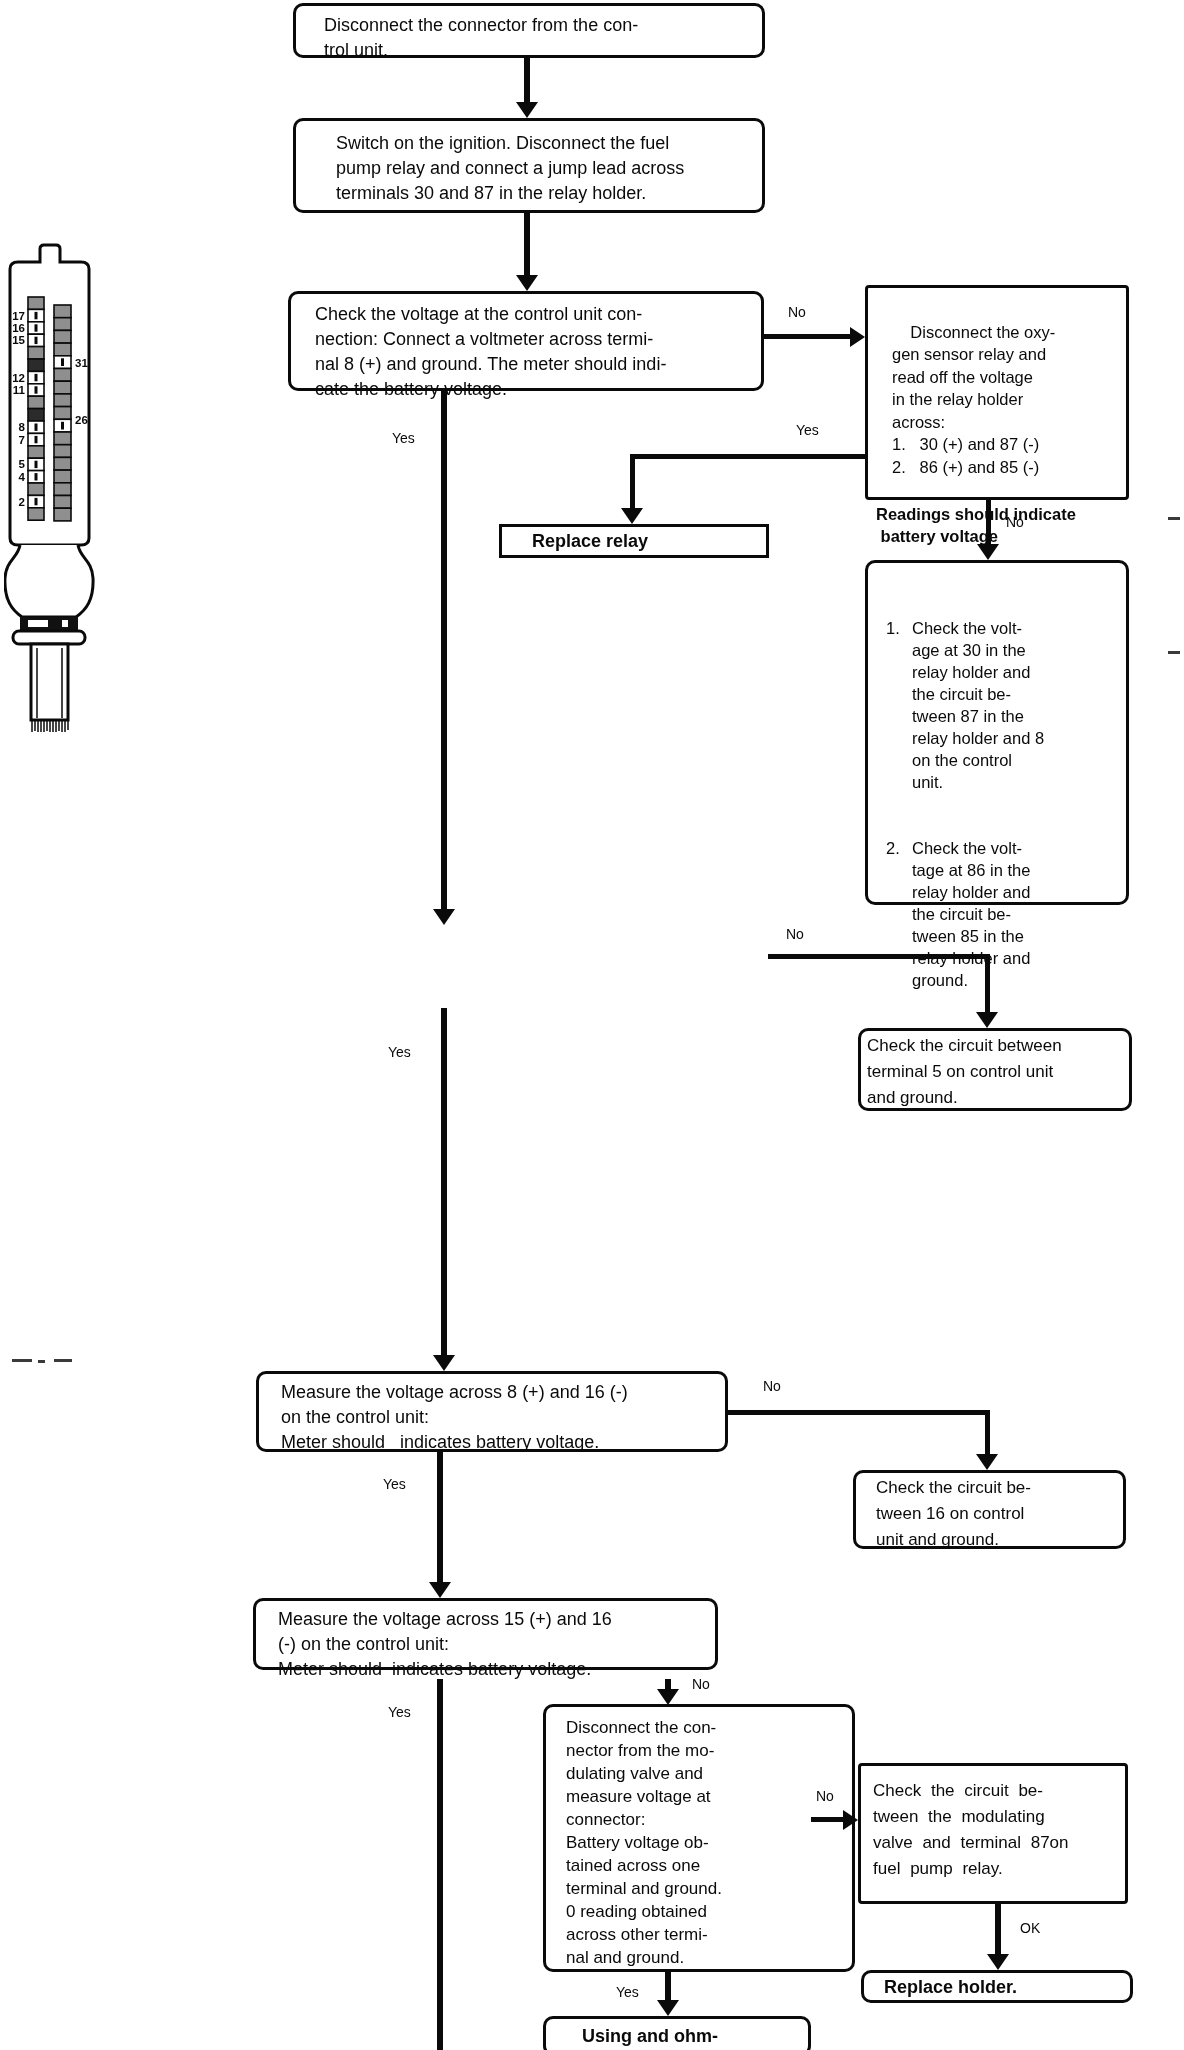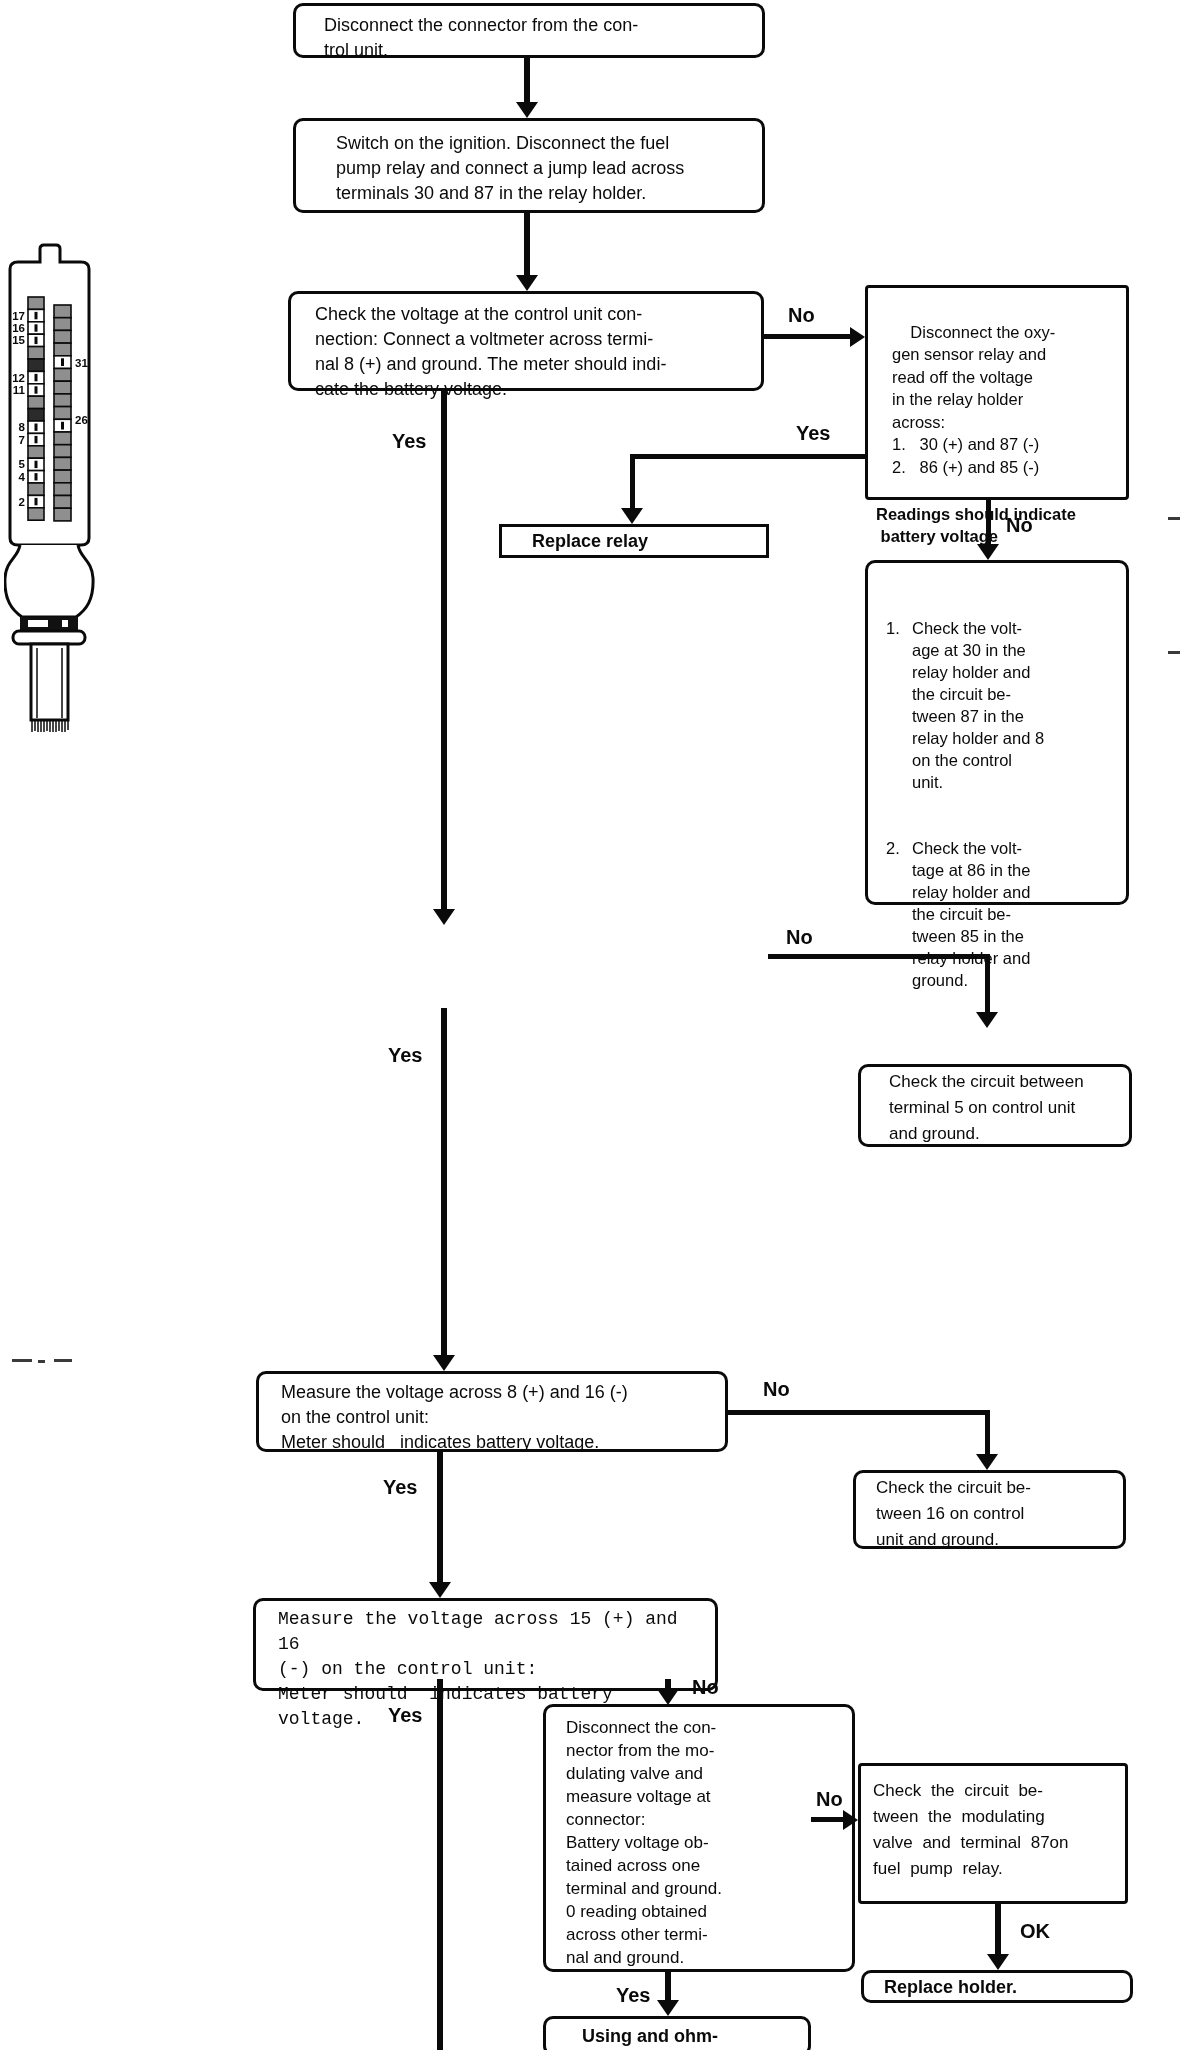--- a/index.html
+++ b/index.html
@@ -6,21 +6,21 @@
   .page{position:relative;width:1184px;height:2050px;background:#ffffff;overflow:hidden;
         font-family:"Liberation Sans",sans-serif;color:#0a0a0a;}
   .box{position:absolute;box-sizing:border-box;border:3px solid #0a0a0a;background:#fff;
        white-space:pre-wrap;font-size:18px;line-height:25px;border-radius:10px;}
   .sm{font-size:17px;line-height:26px;}
   .vl,.hl{position:absolute;background:#0a0a0a;}
   .ah-down{position:absolute;width:0;height:0;border-left:11px solid transparent;
            border-right:11px solid transparent;border-top:16px solid #0a0a0a;}
   .ah-right{position:absolute;width:0;height:0;border-top:10px solid transparent;
             border-bottom:10px solid transparent;border-left:15px solid #0a0a0a;}
-  .flbl{position:absolute;font-weight:700;font-size:20px;}
+  .flbl{position:absolute;font-weight:400;font-size:14px;}
   .bold-note{font-weight:700;margin-left:-16px;margin-top:2px;white-space:pre-wrap;}
   .li{display:flex;}
   .num{width:26px;flex:none;}
   .li-text{white-space:pre-wrap;}
   .stray{position:absolute;background:#3a3a3a;}
   .connector-svg{position:absolute;left:4px;top:240px;width:112px;height:492px;}
   .pinlbl{font-family:"Liberation Sans",sans-serif;font-size:11.5px;font-weight:700;fill:#0a0a0a;}
 </style>
 </head>
 <body>
@@ -146,33 +146,33 @@
 tage at 86 in the
 relay holder and
 the circuit be-
 tween 85 in the
 relay holder and
 ground.</div>
     </div>
   </div>
 
 
-  <div class="box sm" style="left:858px;top:1028px;width:274px;height:83px;padding:2px 6px 2px 28px;margin-top:36px;">Check the circuit between
+  <div class="box sm" style="left:858px;top:1028px;width:274px;height:83px;padding:2px 6px 2px 6px;">Check the circuit between
 terminal 5 on control unit
 and ground.</div>
 
   <div class="box" style="left:256px;top:1371px;width:472px;height:81px;padding:6px 20px 4px 22px;">Measure the voltage across 8 (+) and 16 (-)
 on the control unit:
 Meter should   indicates battery voltage.</div>
 
   <div class="box sm" style="left:853px;top:1470px;width:273px;height:79px;padding:2px 6px 2px 20px;">Check the circuit be-
 tween 16 on control
 unit and ground.</div>
 
-  <div class="box" style="left:253px;top:1598px;width:465px;height:93px;padding:6px 8px 4px 22px;font-family:Liberation Mono, monospace;">Measure the voltage across 15 (+) and 16
+  <div class="box" style="left:253px;top:1598px;width:465px;height:72px;padding:6px 8px 4px 22px;">Measure the voltage across 15 (+) and 16
 (-) on the control unit:
 Meter should  indicates battery voltage.</div>
 
   <div class="box" style="left:543px;top:1704px;width:312px;height:268px;padding:9px 8px 4px 20px;font-size:17px;line-height:23px;">Disconnect the con-
 nector from the mo-
 dulating valve and
 measure voltage at
 connector:
 Battery voltage ob-
 tained across one

